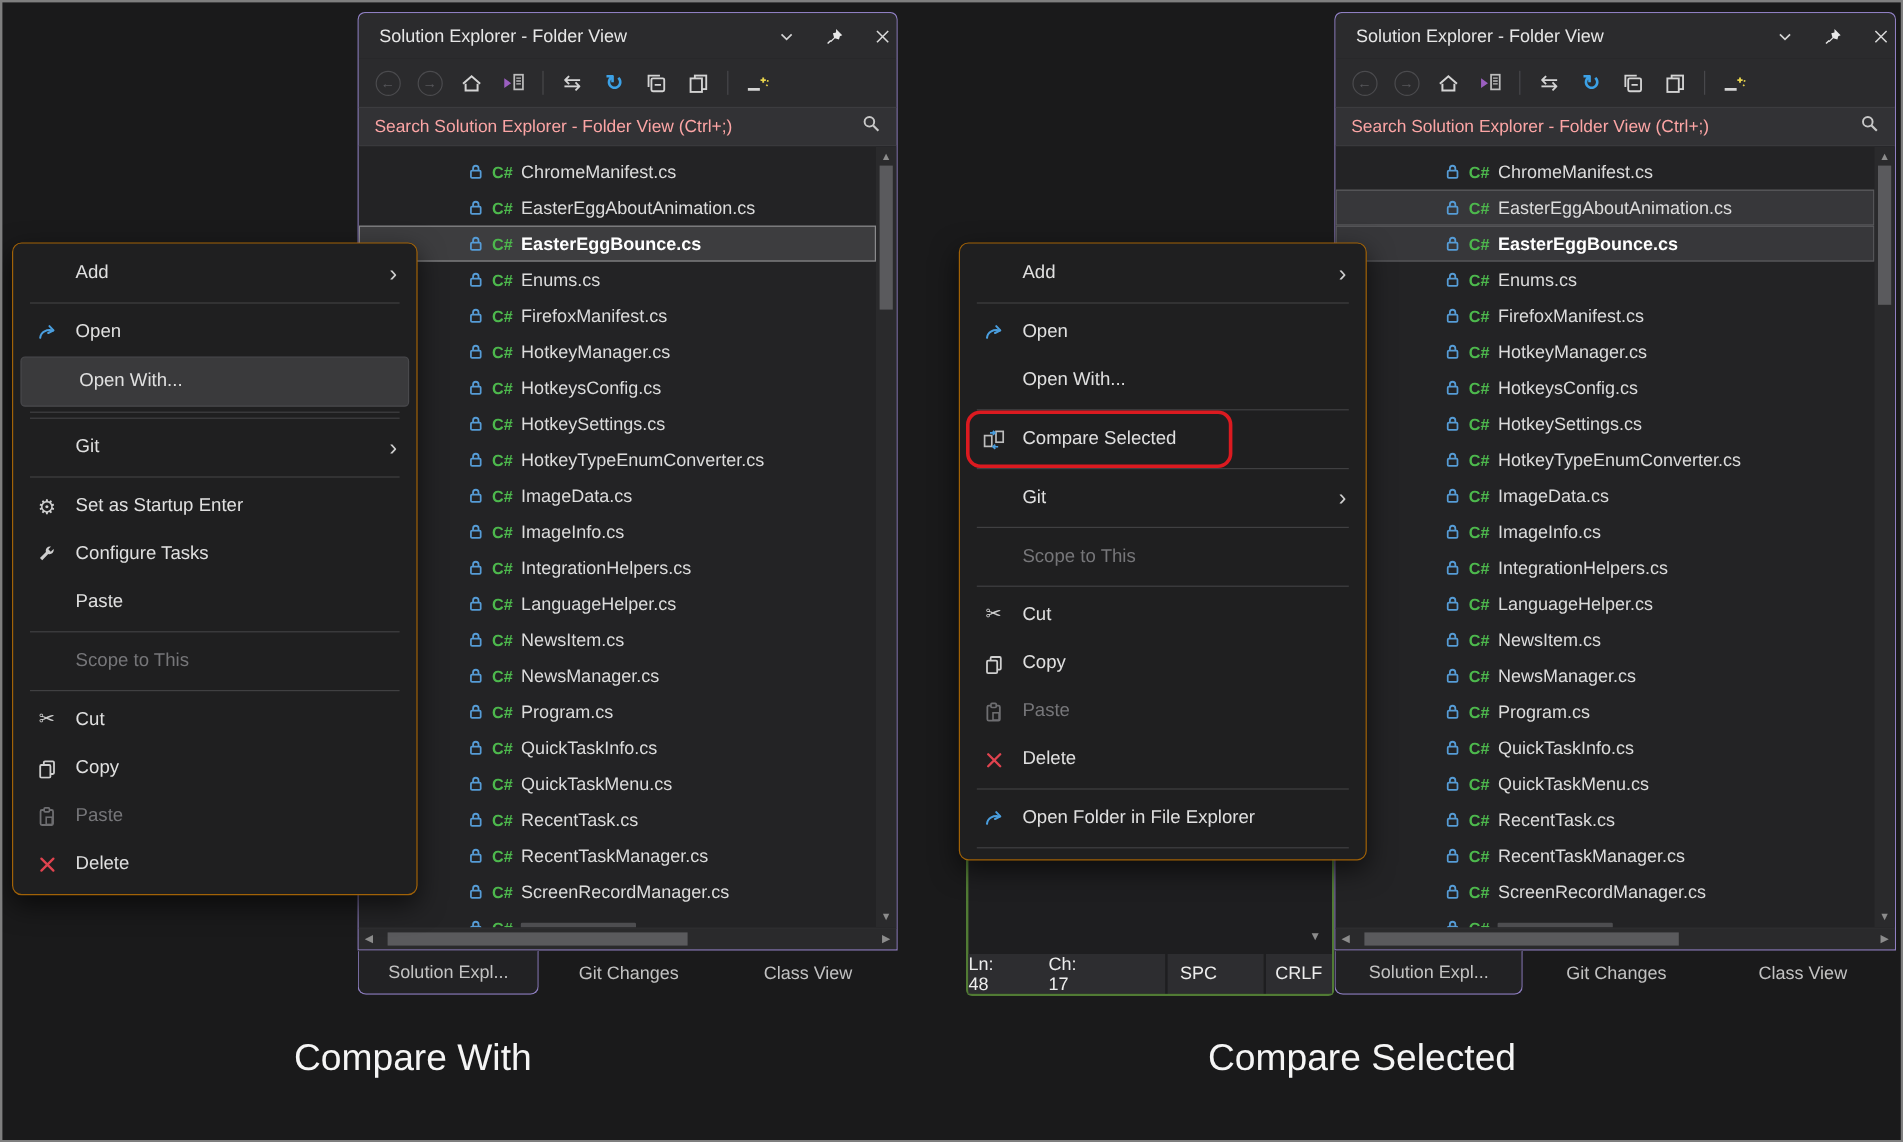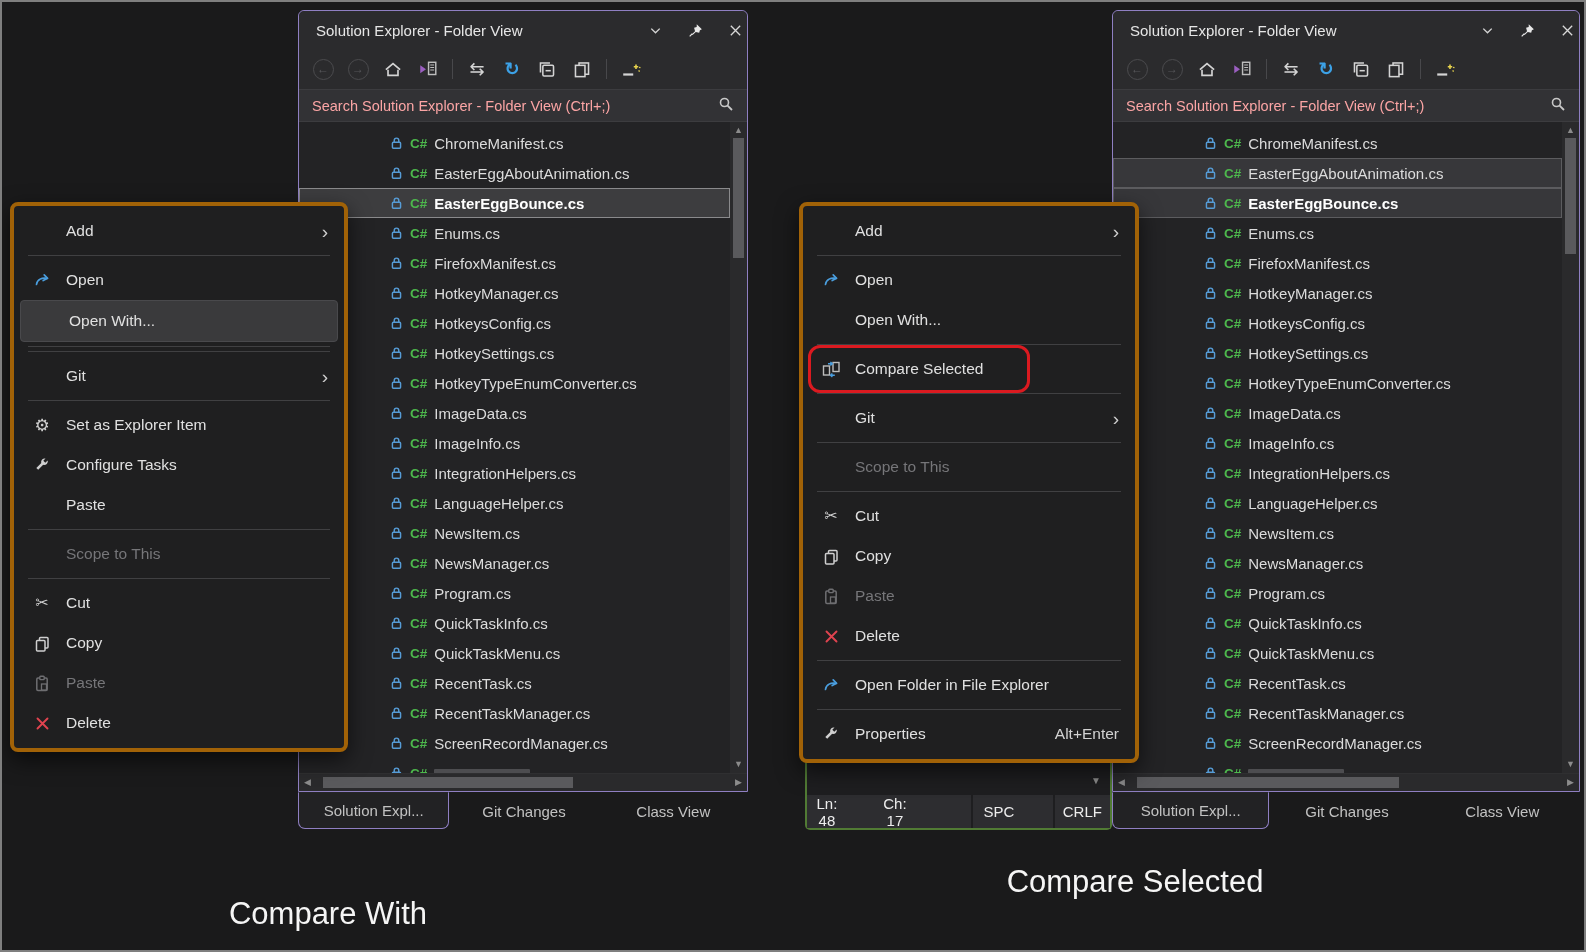--- a/index.html
+++ b/index.html
@@ -42,21 +42,21 @@
   .hthumb{position:absolute;top:3px;bottom:3px;background:#5a5a5d;}
   
   .tabbar{position:absolute;height:36px;display:flex;z-index:1;}
   #tabbar-left{left:296px;top:791px;width:450px;}
   #tabbar-right{left:1110px;top:791px;width:468px;}
   .tab{flex:1;display:flex;align-items:center;justify-content:center;color:#c2c2c2;
     font-size:15px;white-space:nowrap;box-sizing:border-box;}
   .tab.active{border:1px solid #8f7fc2;border-top:1px solid #252527;border-radius:0 0 7px 7px;
     background:#222224;margin-top:-1px;}
   
-  .context-menu{position:absolute;background:#1f1f20;border:4px solid #a16207;border-radius:8px;
+  .context-menu{position:absolute;background:#1f1f20;border:1px solid #a16207;border-radius:8px;
     box-shadow:0 8px 22px rgba(0,0,0,.6);padding:5px 4px;z-index:5;box-sizing:border-box;}
   #menu-left{left:8px;top:200px;width:338px;}
   #menu-right{left:797px;top:200px;width:340px;}
   .menu-item{position:relative;height:40px;display:flex;align-items:center;border-radius:4px;
     color:#e0e0e0;font-size:15.5px;padding-right:12px;}
   .mi-icon{width:48px;flex:none;display:flex;align-items:center;justify-content:center;}
   .mi-label{flex:1;white-space:nowrap;}
   .menu-item.disabled{color:#767679;}
   .menu-item.highlighted{background:#3a3a3c;border:1px solid #49494c;margin:0 2px;}
   .menu-sep{height:1px;background:#404042;margin:4px 10px;}
@@ -65,28 +65,28 @@
   .annotated::after{content:"";position:absolute;top:-4px;bottom:-4px;left:1px;
     border:3px solid #db1a20;border-radius:12px;pointer-events:none;}
   #menu-left .annotated::after{width:234px;}
   #menu-right .annotated::after{width:216px;}
   
   .editor-box{position:absolute;left:803px;top:520px;width:307px;height:308px;background:#1e1e20;
     border:2px solid #517b34;border-top:none;border-radius:0 0 5px 5px;box-sizing:border-box;z-index:0;}
   .editor-scroll-down{position:absolute;right:9px;bottom:42px;color:#8c8c8c;font-size:10px;}
   .statusbar{position:absolute;left:0;right:0;bottom:0;height:33px;background:#2d2d30;
     display:flex;align-items:center;justify-content:flex-end;font-size:15px;color:#ededed;}
-  .status-item{margin-right:27px;text-align:center;}
+  .status-item{margin-right:27px;}
   .status-cell{height:100%;display:flex;align-items:center;justify-content:center;
     border-left:2px solid #1e1e20;box-sizing:border-box;margin-left:28px;}
   .status-cell.w1{width:56px;}
   .status-cell.w2{width:60px;}
   
   .caption{position:absolute;color:#f5f5f5;font-size:31px;width:420px;text-align:center;z-index:2;}
-  #caption-left{left:116px;top:862px;margin-top:32px;}
+  #caption-left{left:132px;top:862px;}
   #caption-right{left:923px;top:862px;}
 </style>
 </head>
 <body>
 
 <div class="screen">
 
   <div class="panel" id="panel-left">
   <div class="titlebar">
     <span class="title">Solution Explorer - Folder View</span>
@@ -760,21 +760,21 @@
       <div class="menu-item">
         <span class="mi-icon"></span>
         <span class="mi-label">Git</span>
         <span class="mi-sub">›</span>
       </div>
       <div class="menu-sep"></div>
       <div class="menu-item">
         <span class="mi-icon">
           <span style="font-size:17px;color:#cfcfcf;line-height:1;">⚙</span>
         </span>
-        <span class="mi-label">Set as Explorer Item</span>
+        <span class="mi-label">Set as Startup Enter</span>
       </div>
       <div class="menu-item">
         <span class="mi-icon">
           <svg width="16" height="16" viewBox="0 0 16 16">
             <path d="M13.8 4.4c0 1.9-1.6 3.5-3.5 3.5-.4 0-.7-.1-1.1-.2l-5 5.1L2.3 11l5-5c-.1-.4-.2-.8-.2-1.1C7.1 3 8.7 1.4 10.6 1.4c.3 0 .6 0 .9.1L9.3 3.7l2 2 2.3-2.2c.1.3.2.6.2.9z" fill="#cfcfcf"></path>
           </svg>
         </span>
         <span class="mi-label">Configure Tasks</span>
       </div>
       <div class="menu-item">
@@ -902,26 +902,17 @@
       <div class="menu-item">
         <span class="mi-icon">
           <svg width="17" height="16" viewBox="0 0 17 16">
             <path d="M2.5 12.5C3 7.5 8 5.2 13.2 6.4" fill="none" stroke="#4a9ede" stroke-width="1.7" stroke-linecap="round"></path>
             <path d="M10.2 2.8l3.4 3.5-4.4 2.2" fill="none" stroke="#4a9ede" stroke-width="1.7" stroke-linecap="round" stroke-linejoin="round"></path>
           </svg>
         </span>
         <span class="mi-label">Open Folder in File Explorer</span>
       </div>
       <div class="menu-sep"></div>
-      <div class="menu-item">
-        <span class="mi-icon">
-          <svg width="16" height="16" viewBox="0 0 16 16">
-            <path d="M13.8 4.4c0 1.9-1.6 3.5-3.5 3.5-.4 0-.7-.1-1.1-.2l-5 5.1L2.3 11l5-5c-.1-.4-.2-.8-.2-1.1C7.1 3 8.7 1.4 10.6 1.4c.3 0 .6 0 .9.1L9.3 3.7l2 2 2.3-2.2c.1.3.2.6.2.9z" fill="#cfcfcf"></path>
-          </svg>
-        </span>
-        <span class="mi-label">Properties</span>
-        <span class="mi-shortcut">Alt+Enter</span>
-      </div>
     </div>
 
   <div class="caption" id="caption-left">Compare With</div>
   <div class="caption" id="caption-right">Compare Selected</div>
 </div>
 
 </body></html>

